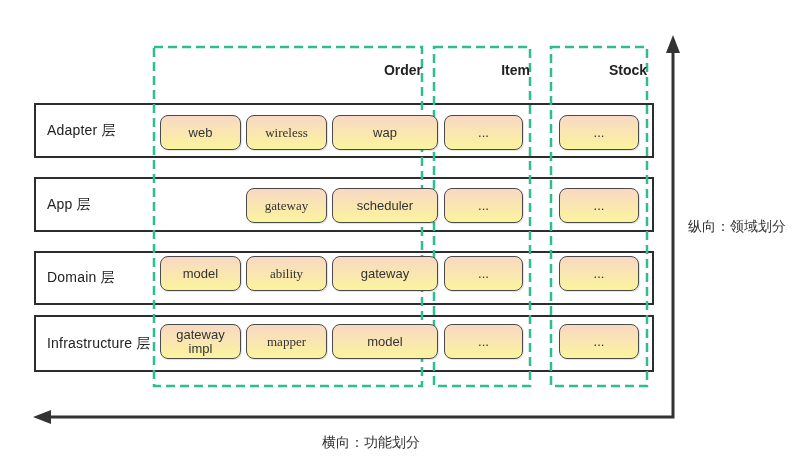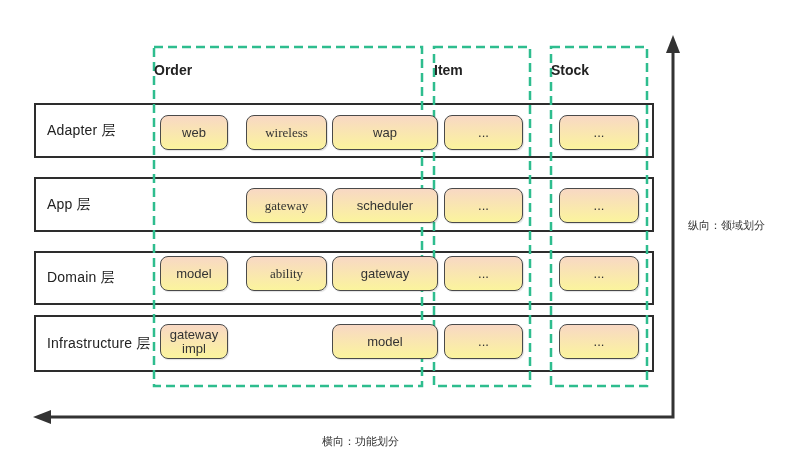--- a/index.html
+++ b/index.html
@@ -24,39 +24,39 @@
   .layer-label{font-size:14px;color:#222;letter-spacing:.2px;}
 
   .module-box{
     position:absolute;height:35px;box-sizing:border-box;z-index:3;
     border:1.5px solid #4a4a4a;border-radius:8px;
     background:linear-gradient(180deg,#f8d8c4 0%,#fbf49d 100%);
     display:flex;align-items:center;justify-content:center;text-align:center;
     font-size:13px;line-height:1.05;color:#333;padding:1px 3px;
     box-shadow:1px 1px 1px rgba(0,0,0,0.12);
   }
-  .bx1{left:160px;width:68px;}
+  .bx1{left:160px;width:81px;}
   .bx2{left:246px;width:81px;font-family:Liberation Serif, serif;}
   .bx3{left:332px;width:106px;}
   .bx4{left:444px;width:79px;}
   .bx5{left:559px;width:80px;}
   .by1{top:115px;}
   .by2{top:188px;}
   .by3{top:256px;}
   .by4{top:324px;}
 
   .col-header{
-    position:absolute;top:62px;z-index:4;text-align:left;
+    position:absolute;top:62px;z-index:4;text-align:right;
     font-size:14px;font-weight:600;color:#222;
   }
   .hdr-order{left:154px;width:268px;}
   .hdr-item{left:434px;width:96px;}
   .hdr-stock{left:551px;width:96px;}
 
-  .axis-label{position:absolute;z-index:4;font-size:11px;color:#333;white-space:nowrap;}
+  .axis-label{position:absolute;z-index:4;font-size:14px;color:#333;white-space:nowrap;}
   .axis-label-vertical{left:688px;top:218px;}
   .axis-label-horizontal{left:322px;top:434px;}
 </style>
 </head>
 <body>
 
 <div class="canvas">
 
   <div class="layer-row row-adapter">
     <span class="layer-label">Adapter 层</span>
@@ -95,20 +95,21 @@
   <div class="module-box bx4 by2">...</div>
   <div class="module-box bx5 by2">...</div>
 
   <div class="module-box bx1 by3">model</div>
   <div class="module-box bx2 by3">ability</div>
   <div class="module-box bx3 by3">gateway</div>
   <div class="module-box bx4 by3">...</div>
   <div class="module-box bx5 by3">...</div>
 
   <div class="module-box bx1 by4">gateway impl</div>
+  <div class="module-box bx2 by4">mapper</div>
   <div class="module-box bx3 by4">model</div>
   <div class="module-box bx4 by4">...</div>
   <div class="module-box bx5 by4">...</div>
 
   <div class="axis-label axis-label-vertical">纵向：领域划分</div>
   <div class="axis-label axis-label-horizontal">横向：功能划分</div>
 
 </div>
 
 </body></html>

